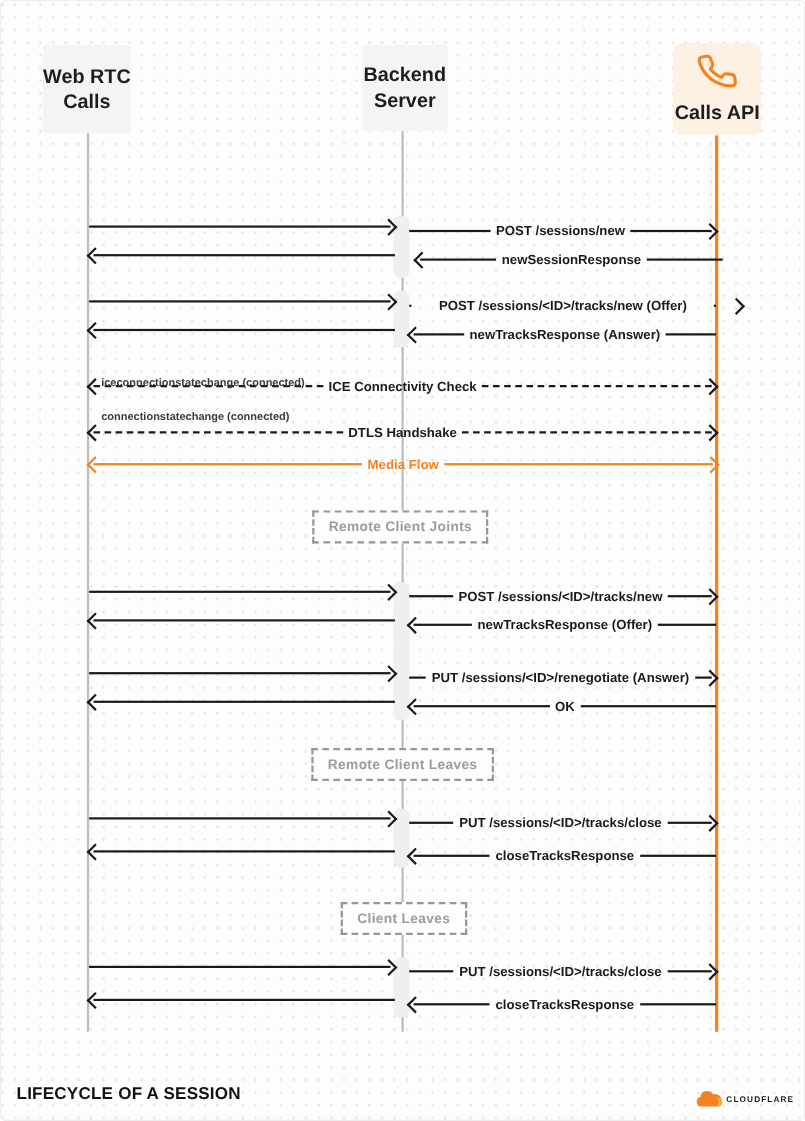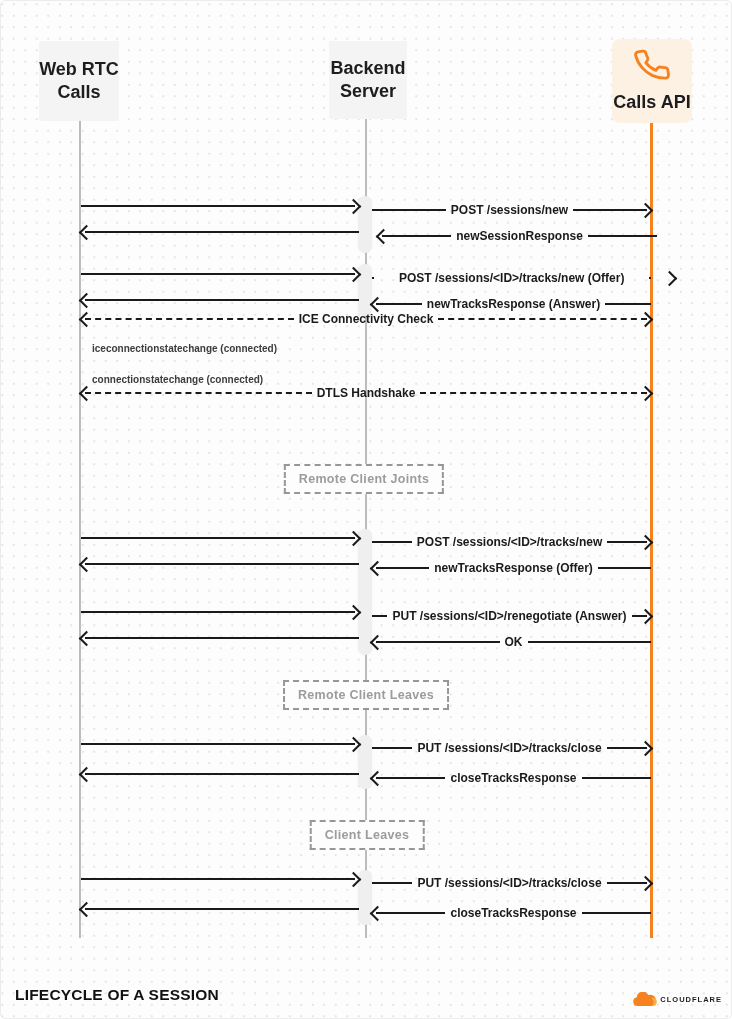--- a/index.html
+++ b/index.html
@@ -115,37 +115,44 @@
       <span class="head l"></span>
       <span class="seg"></span>
     </div>
   <div class="msg" style="left:371px;width:279px;top:295px;">
       <span class="head l"></span>
       <span class="seg"></span>
       <span class="lbl">newTracksResponse (Answer)</span>
       <span class="seg"></span>
     </div>
 
-  <div class="msg dashed" style="left:80px;width:570px;top:310px;">
+  <div class="msg dashed" style="left:80px;width:570px;top:342px;">
       <span class="head l"></span>
       <span class="seg"></span>
       <span class="lbl">ICE Connectivity Check</span>
       <span class="seg"></span>
       <span class="head r"></span>
     </div>
   <div class="note" style="left:91px;top:342px;">iceconnectionstatechange (connected)</div>
   <div class="msg dashed" style="left:80px;width:570px;top:360px;margin-top:24px;">
       <span class="head l"></span>
       <span class="seg"></span>
       <span class="lbl">DTLS Handshake</span>
       <span class="seg"></span>
       <span class="head r"></span>
     </div>
   <div class="note" style="left:91px;top:373px;">connectionstatechange (connected)</div>
 
+  <div class="msg orange" style="left:80px;width:571px;top:413px;">
+      <span class="head l"></span>
+      <span class="seg"></span>
+      <span class="lbl">Media Flow</span>
+      <span class="seg"></span>
+      <span class="head r"></span>
+    </div>
 
   <div class="msg" style="left:80px;width:278px;top:529px;">
       <span class="seg"></span>
       <span class="head r"></span>
     </div>
   <div class="msg" style="left:371px;width:279px;top:533px;">
       <span class="seg"></span>
       <span class="lbl">POST /sessions/&lt;ID&gt;/tracks/new</span>
       <span class="seg"></span>
       <span class="head r"></span>

